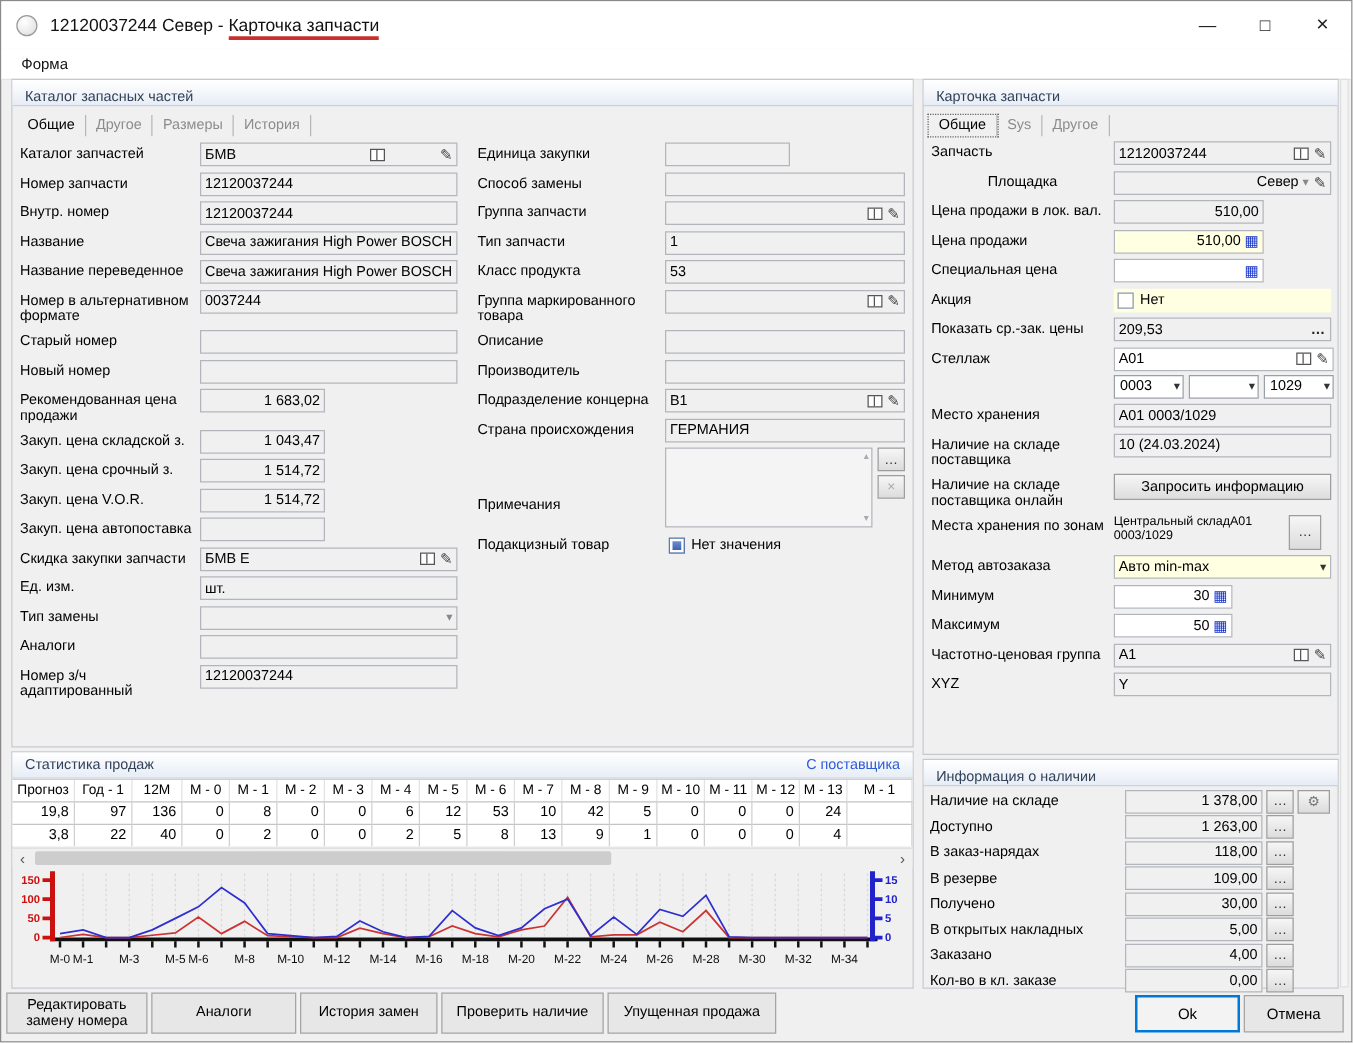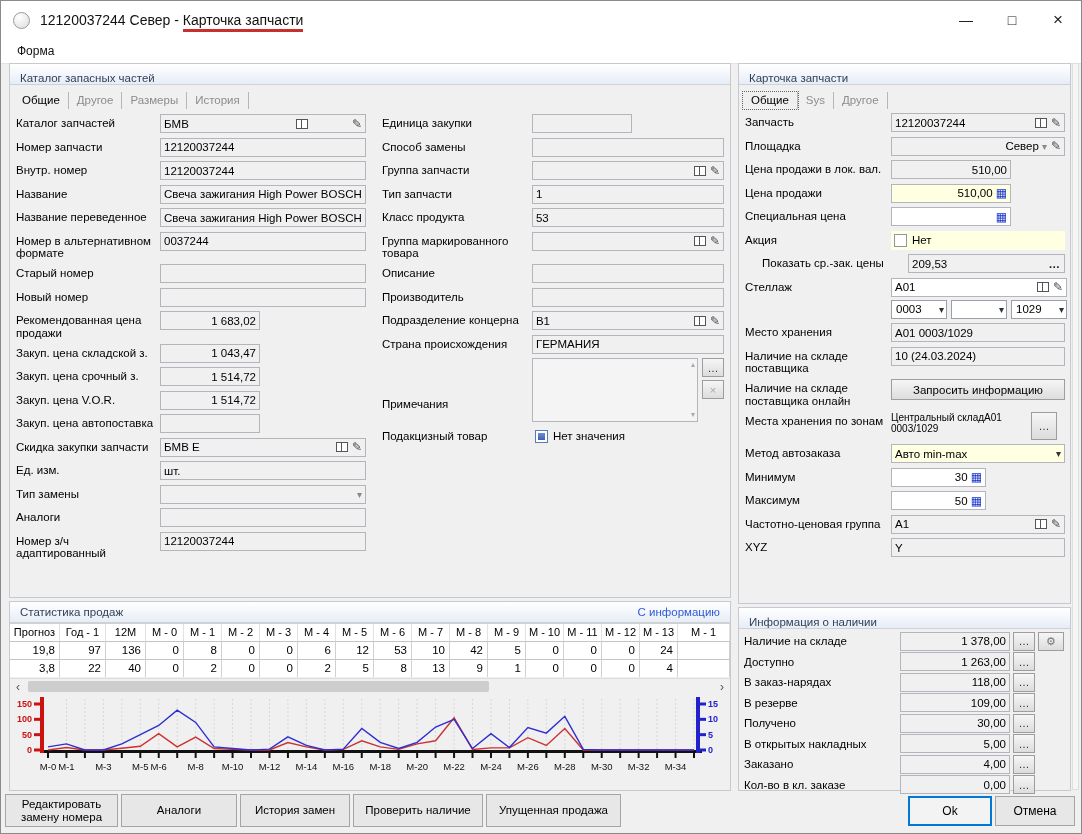--- a/index.html
+++ b/index.html
@@ -318,21 +318,21 @@
     <div class="fcol" id="card-rows" style="padding:4px 5px 0 6px;">
         <div class="frow">
           <div class="flabel" style="width: 146px;">Запчасть</div>
           <div class="fld ro" style="width: 176px;">
             <span class="val">12120037244</span>
             <span class="icon-book"></span>
             <span class="icon-pencil">✎</span>
           </div>
         </div>
         <div class="frow">
-          <div class="flabel" style="width: 146px;">Площадка</div>
+          <div class="flabel" style="width: 146px; text-align: center;">Площадка</div>
           <div class="fld ro" style="width: 176px; text-align: right;">
             <span class="val">Север</span>
             <span class="icon-arrow">▾</span>
             <span class="icon-pencil">✎</span>
           </div>
         </div>
         <div class="frow">
           <div class="flabel" style="width: 146px;">Цена продажи в лок. вал.</div>
           <div class="fld ro" style="width: 120px;">
             <span class="val right">510,00</span>
@@ -353,21 +353,21 @@
           </div>
         </div>
         <div class="frow">
           <div class="flabel" style="width: 146px;">Акция</div>
           <div class="chkstrip yel" style="width: 176px;">
             <span class="cb"></span>
             <span>Нет</span>
           </div>
         </div>
         <div class="frow">
-          <div class="flabel" style="width: 146px; margin-left: 17px;">Показать ср.-зак. цены</div>
+          <div class="flabel" style="width: 146px;">Показать ср.-зак. цены</div>
           <div class="fld ro" style="width: 176px;">
             <span class="val">209,53</span>
             <span class="ell">…</span>
           </div>
         </div>
         <div class="frow">
           <div class="flabel" style="width: 146px;">Стеллаж</div>
           <div style="width: 176px;">
             <div class="fld" style="margin-bottom: 3px;">
               <span class="val">A01</span>
@@ -450,21 +450,21 @@
           <div class="fld ro" style="width: 176px;">
             <span class="val">Y</span>
           </div>
         </div>
       </div>
   </div>
 
   <div class="panel" style="left:8px;top:600px;width:722px;height:190px;">
     <div class="phead stathead">
       <span>Статистика продаж</span>
-      <span class="statlink">С информацию</span>
+      <span class="statlink">С поставщика</span>
     </div>
     <div class="stats-table" id="stats-table" style="grid-template-columns: 50px 46px 40px repeat(14, 38px) 1fr;">
         <div class="th">Прогноз</div>
         <div class="th">Год - 1</div>
         <div class="th">12М</div>
         <div class="th">М - 0</div>
         <div class="th">М - 1</div>
         <div class="th">М - 2</div>
         <div class="th">М - 3</div>
         <div class="th">М - 4</div>

